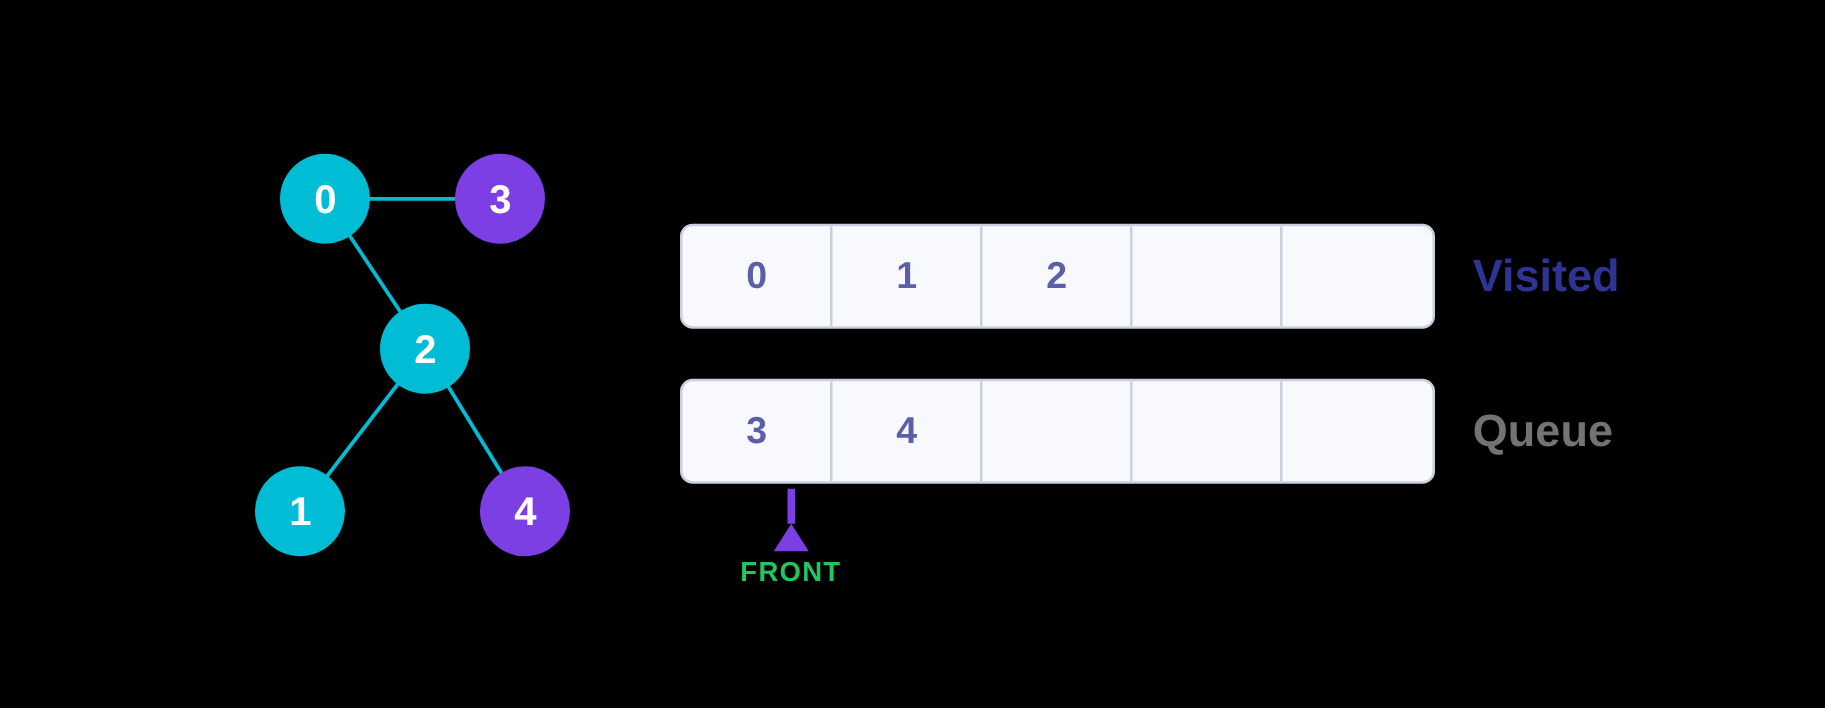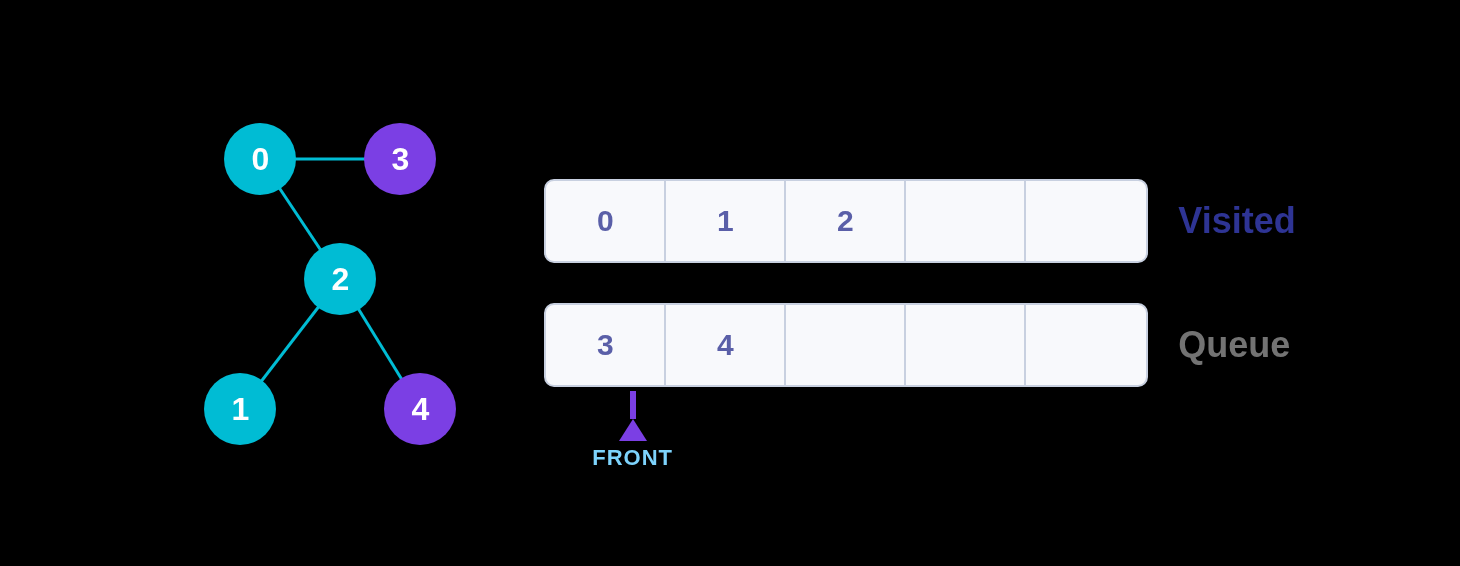--- a/index.html
+++ b/index.html
@@ -121,21 +121,21 @@
 
     .arrow-stem {
       width: 6px;
       height: 28px;
       background: #7b3fe4;
     }
 
     .front-label {
       font-size: 22px;
       font-weight: bold;
-      color: #7dd3fc;
+      color: #22c55e;
       letter-spacing: 1px;
       margin-top: 4px;
     }
 
     .arrays-with-front {
       display: flex;
       flex-direction: column;
       gap: 40px;
     }
 

